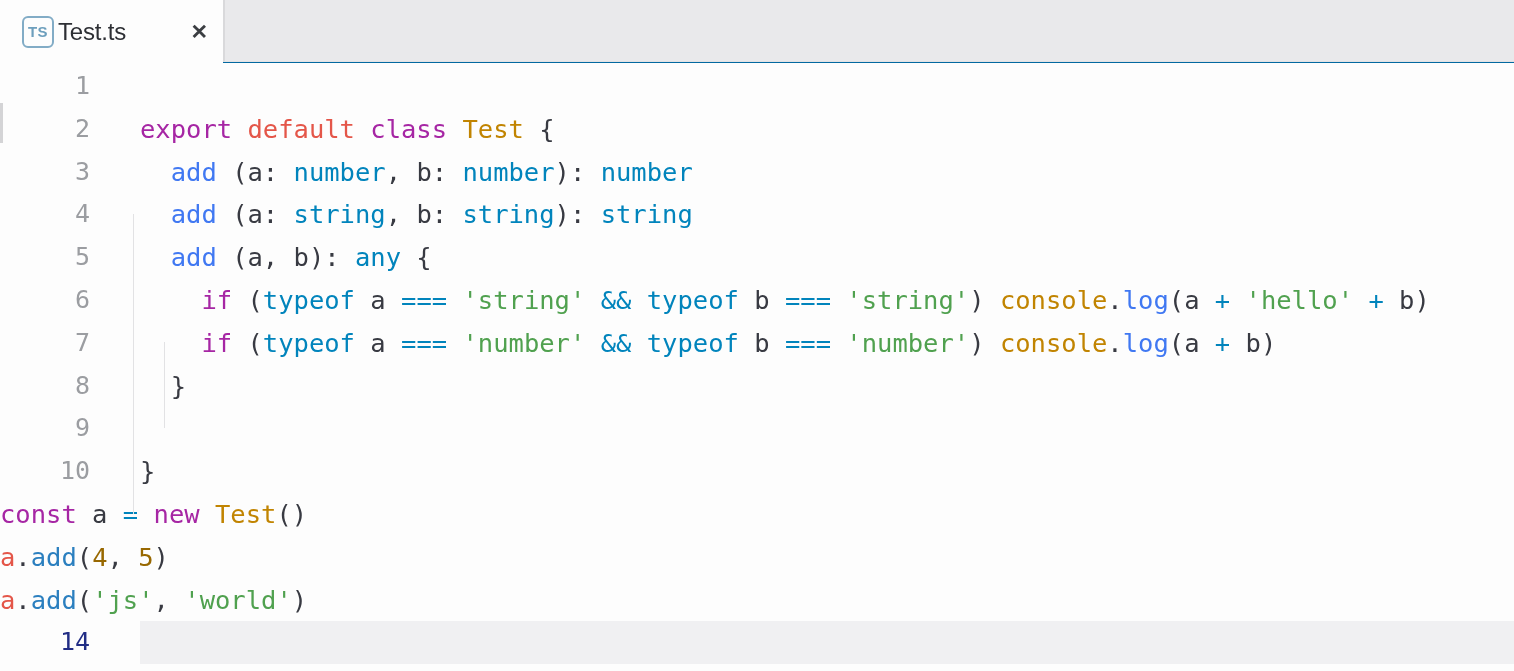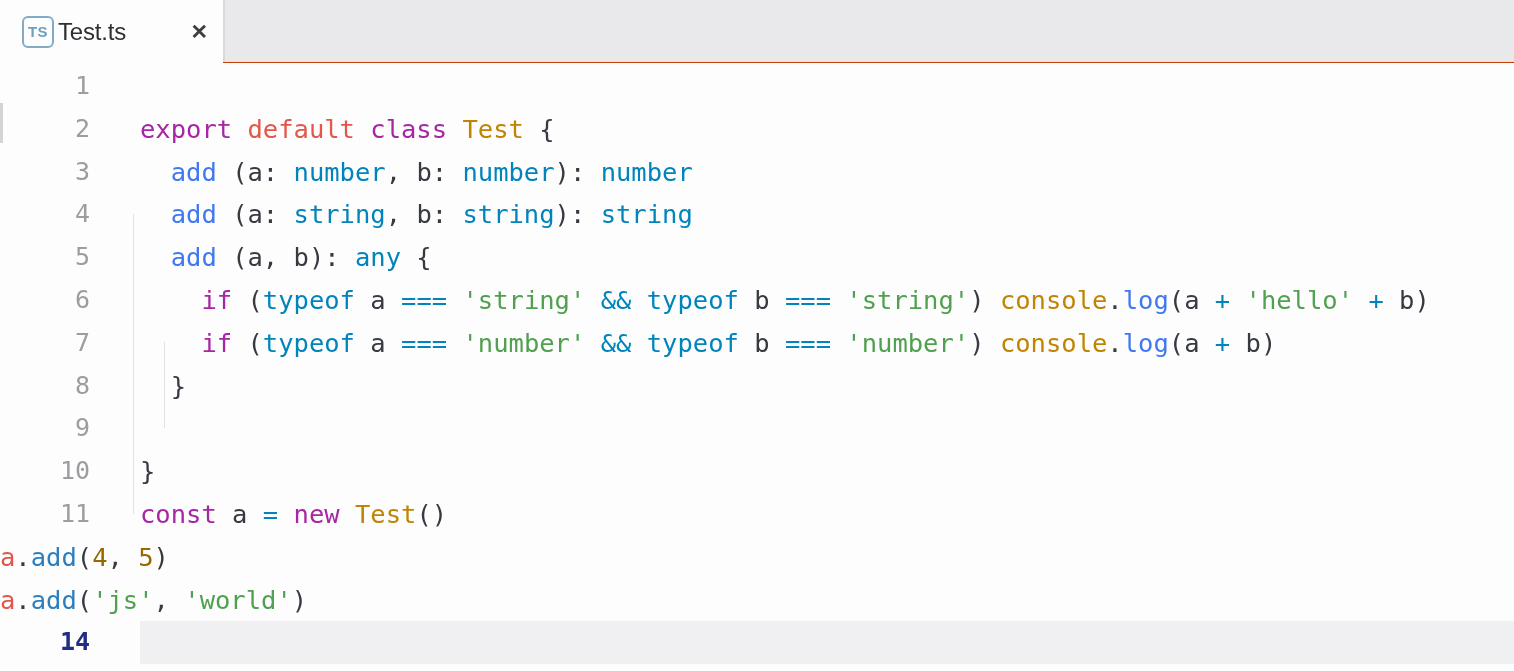--- a/index.html
+++ b/index.html
@@ -1,20 +1,20 @@
 <!DOCTYPE html>
 <html><head>
 <meta charset="utf-8">
 <style>
   * { margin:0; padding:0; box-sizing:border-box; }
   html,body { width:1514px; height:671px; background:#fdfdfd; overflow:hidden;
               font-family:"DejaVu Sans Mono", monospace; }
 
   
-  .tabbar { position:relative; height:63px; background:#c2410c; }
+  .tabbar { position:relative; height:63px; background:#0369a1; }
   .tabbar-fill { position:absolute; left:223px; right:0; top:0; height:62px;
                  background:#e9e9eb; border-left:2px solid #d9d9db;
                  border-bottom:1px solid #e2e2e4; }
   .tab { position:absolute; left:0; top:0; width:223px; height:63px;
          display:flex; align-items:center; padding-left:22px;
          background:#fdfdfd; cursor:pointer; }
   .ts-icon { width:32px; height:32px; border:2px solid #82acc6; border-radius:6px;
              color:#6d9fbd; font-size:15px; font-weight:600; letter-spacing:.5px;
              display:flex; align-items:center; justify-content:center;
              font-family:"Liberation Sans", sans-serif; background:#fdfdfd; }
@@ -22,21 +22,21 @@
                font-size:24px; color:#2d2f34; letter-spacing:-.2px; }
   .tab-close { margin-left:auto; margin-right:15px; font-size:21px; color:#3b3e42;
                font-weight:bold; font-family:"Liberation Sans", sans-serif; cursor:pointer; }
 
   
   .editor { position:relative; padding-top:2px; background:#fdfdfd; }
   .line { display:flex; height:42.8px; line-height:42.8px; font-size:25.5px; }
   .gutter { width:140px; text-align:right; padding-right:50px;
             color:#9b9da1; font-size:25px; flex:0 0 auto; cursor:pointer; }
   .code { flex:1 1 auto; white-space:pre; color:#383a42; cursor:text; }
-  .line.active .gutter { color:#212d85; font-weight:bold; }
+  .line.active .gutter { color:#212d85; font-weight:normal; }
   .line.active .code { background:#f0f0f2; }
 
   .indent-guide { position:absolute; width:1px; background:#e2e2e4; }
   .guide-l0 { left:133px; top:150.5px; height:300px; }
   .guide-l1 { left:164px; top:279px;  height:86px; }
   .left-marker { position:absolute; left:0; top:103px; width:3px; height:40px;
                  background:#d4d4d6; }
 </style>
 </head>
 <body>
@@ -86,21 +86,20 @@
       </div>
       <div class="line">
         <div class="gutter">9</div>
         <div class="code"></div>
       </div>
       <div class="line">
         <div class="gutter">10</div>
         <div class="code"><span style="color: rgb(56, 58, 66);">}</span></div>
       </div>
       <div class="line">
-        <div class="gutter">11</div>
         <div class="code"><span style="color: rgb(166, 38, 164);">const</span><span style="color: rgb(56, 58, 66);"> a </span><span style="color: rgb(1, 132, 188);">=</span><span style="color: rgb(56, 58, 66);"> </span><span style="color: rgb(166, 38, 164);">new</span><span style="color: rgb(56, 58, 66);"> </span><span style="color: rgb(193, 132, 1);">Test</span><span style="color: rgb(56, 58, 66);">()</span></div>
       </div>
       <div class="line">
         <div class="code"><span style="color: rgb(228, 86, 73);">a</span><span style="color: rgb(56, 58, 66);">.</span><span style="color: rgb(43, 127, 191);">add</span><span style="color: rgb(56, 58, 66);">(</span><span style="color: rgb(152, 104, 1);">4</span><span style="color: rgb(56, 58, 66);">, </span><span style="color: rgb(152, 104, 1);">5</span><span style="color: rgb(56, 58, 66);">)</span></div>
       </div>
       <div class="line">
         <div class="code"><span style="color: rgb(228, 86, 73);">a</span><span style="color: rgb(56, 58, 66);">.</span><span style="color: rgb(43, 127, 191);">add</span><span style="color: rgb(56, 58, 66);">(</span><span style="color: rgb(80, 161, 79);">'js'</span><span style="color: rgb(56, 58, 66);">, </span><span style="color: rgb(80, 161, 79);">'world'</span><span style="color: rgb(56, 58, 66);">)</span></div>
       </div>
       <div class="line active">
         <div class="gutter">14</div>

